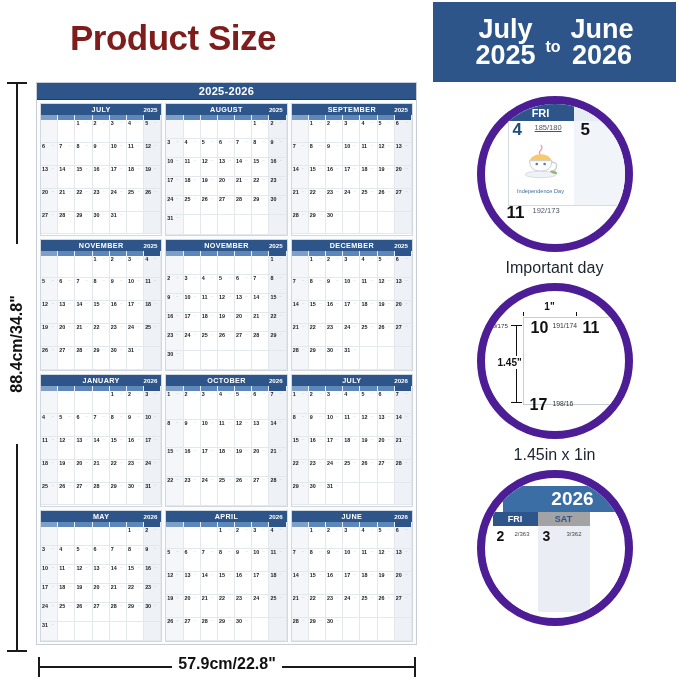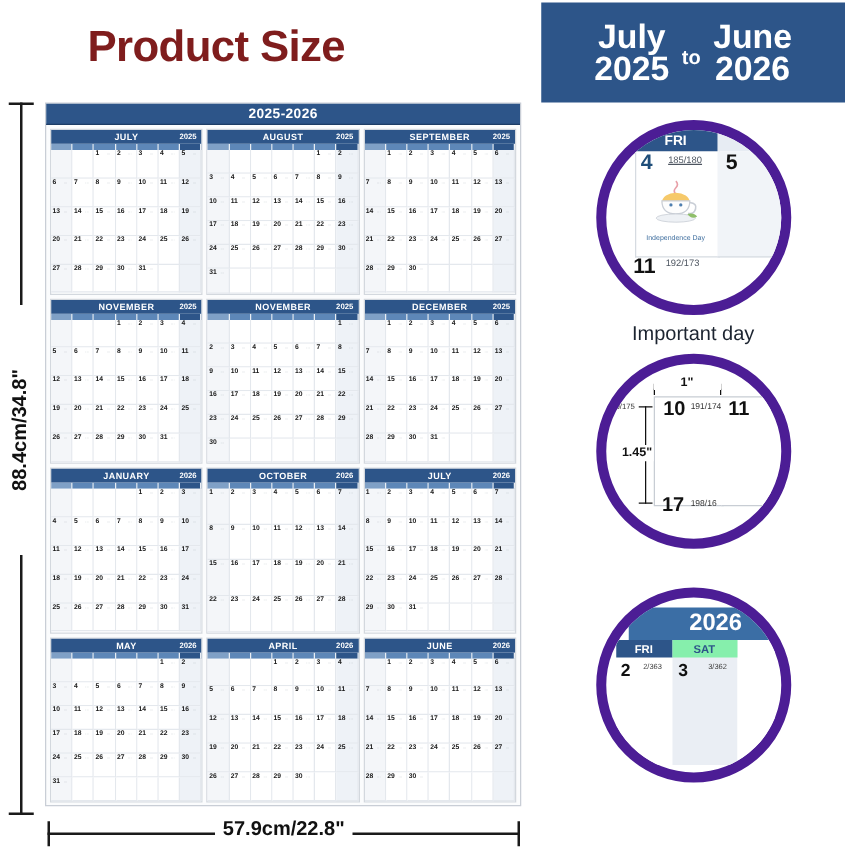--- a/index.html
+++ b/index.html
@@ -151,21 +151,21 @@
   #f2 .j-low{position:absolute;left:68px;top:109px;font-size:6.8px;color:#333;}
 
   
   #f3{left:0;top:470px;}
   #f3 .inner{position:absolute;left:0;top:0;width:140px;height:140px;}
   #f3 .yr-band{position:absolute;left:18px;top:8px;width:140px;height:26px;background:#3b6ea5;color:#fff;font-size:19px;font-weight:bold;display:flex;align-items:center;justify-content:center;}
   #f3 .col-fri{position:absolute;left:8px;top:34px;width:45px;height:100px;background:#ffffff;}
   #f3 .col-sat{position:absolute;left:53px;top:34px;width:52px;height:100px;background:#eaeef4;}
   #f3 .col-edge{position:absolute;left:105px;top:34px;width:30px;height:100px;background:#ffffff;}
   #f3 .h-fri{position:absolute;left:8px;top:34px;width:45px;height:14px;background:#2d5589;color:#fff;font-size:9px;font-weight:bold;display:flex;align-items:center;justify-content:center;}
-  #f3 .h-sat{position:absolute;left:53px;top:34px;width:52px;height:14px;background:#86efac;color:#2d5589;font-size:9px;font-weight:bold;display:flex;align-items:center;justify-content:center;text-align:center;}
+  #f3 .h-sat{position:absolute;left:53px;top:34px;width:52px;height:14px;background:#a3a3a3;color:#2d5589;font-size:9px;font-weight:bold;display:flex;align-items:center;justify-content:center;text-align:center;}
   #f3 .d-fri{position:absolute;left:12px;top:50px;font-size:14px;font-weight:bold;color:#111;}
   #f3 .j-fri{position:absolute;left:30px;top:53px;font-size:6px;color:#444;}
   #f3 .d-sat{position:absolute;left:58px;top:50px;font-size:14px;font-weight:bold;color:#111;}
   #f3 .j-sat{position:absolute;left:82px;top:53px;font-size:6px;color:#444;}
 </style>
 </head>
 <body>
 
 <div id="left-panel">
 
@@ -1982,20 +1982,21 @@
         <div class="h-cap-b"></div>
         <div class="h-txt">1.45"</div>
         <div class="j-l">190/175</div>
         <div class="d-main">10</div>
         <div class="j-main">191/174</div>
         <div class="d-next">11</div>
         <div class="d-low">17</div>
         <div class="j-low">198/16</div>
       </div>
     </div>
+    <div class="cap">1.45in x 1in</div>
   </div>
 
   <div class="feature" id="f3">
     <div class="circle">
       <div class="inner">
         <div class="col-fri"></div>
         <div class="col-sat"></div>
         <div class="col-edge"></div>
         <div class="yr-band">2026</div>
         <div class="h-fri">FRI</div>

